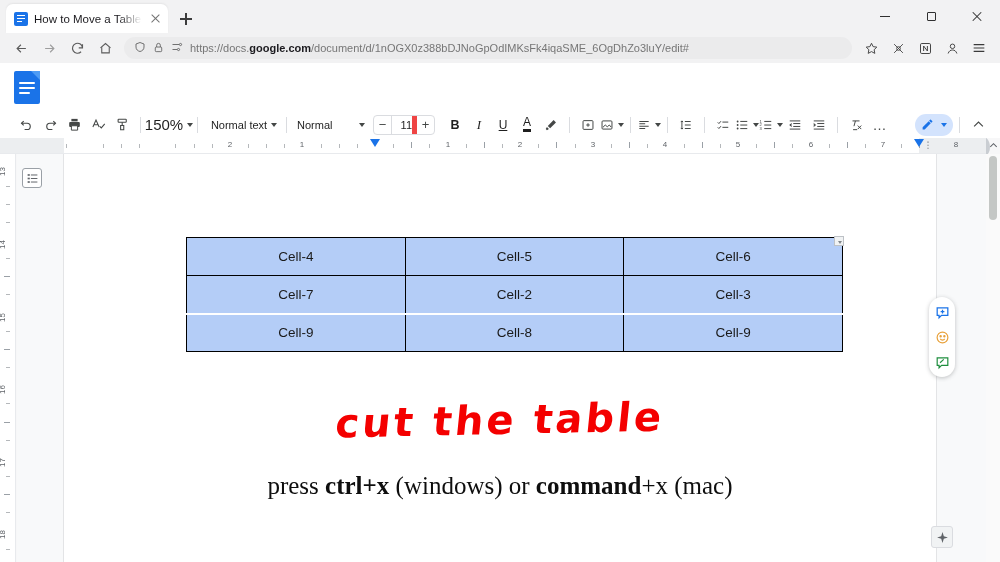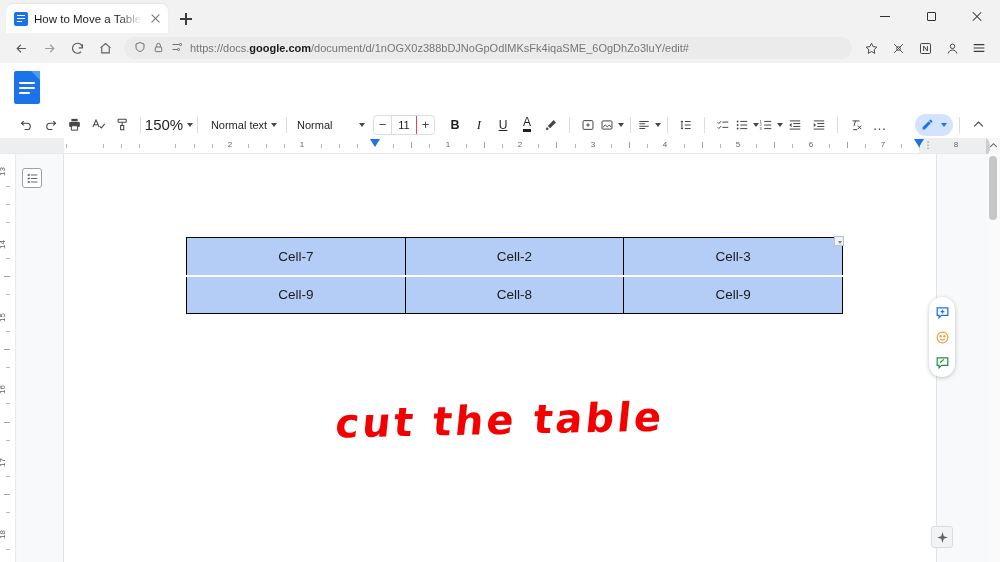--- a/index.html
+++ b/index.html
@@ -127,21 +127,21 @@
     display:flex; align-items:center; padding-left:14px; gap:0;
   }
   .tb { height:24px; min-width:24px; display:flex; align-items:center; justify-content:center; color:#444746; font-size:11px; border-radius:4px; }
   .tb-sep { width:1px; height:16px; background:#dadce0; margin:0 6px }
   .tb-zoom { width:44px; font-size:15px; color:#1f1f1f }
   .tb-style { width:76px; font-size:11px; color:#1f1f1f; padding-left:4px }
   .tb-font { width:72px; font-size:11px; color:#1f1f1f; padding-left:4px; justify-content:flex-start }
   .caret { width:0; height:0; border-left:3.2px solid transparent; border-right:3.2px solid transparent; border-top:4px solid #444746; margin-left:4px }
   .fontsize-wrap { display:flex; align-items:center; border:1px solid #dadce0; border-radius:4px; height:20px; }
   .fontsize-wrap .pm { width:17px; text-align:center; font-size:13px; color:#444746; line-height:18px }
-  .fontsize-wrap .val { width:26px; text-align:center; font-size:11px; color:#1f1f1f; border-left:1px solid #dadce0; border-right:1px solid #ef4444; line-height:18px }
+  .fontsize-wrap .val { width:26px; text-align:right; font-size:11px; color:#1f1f1f; border-left:1px solid #dadce0; border-right:5px solid #ef4444; line-height:18px }
   .tb-b { font-weight:700; font-size:12.5px; color:#1f1f1f }
   .tb-i { font-style:italic; font-family:"Liberation Serif", serif; font-size:13px; color:#1f1f1f }
   .tb-u { text-decoration:underline; font-size:12px; color:#1f1f1f }
   .tb-A { font-size:12px; color:#1f1f1f; border-bottom:3px solid #1f1f1f; line-height:11px; height:15px }
   .pen-btn { background:#d3e3fd; border-radius:12px; height:22px; display:flex; align-items:center; padding:0 6px; gap:3px; color:#1a73e8 }
 
   
   .hruler {
     position:absolute; left:0; top:138px; width:986px; height:16px; background:#fff;
     border-bottom:1px solid #e8eaed; overflow:hidden;
@@ -661,38 +661,46 @@
         <div class="vtick" style="top: 358px;"></div>
         <div class="vtick" style="top: 395px;"></div>
       </div>
   </div>
 
   <div class="page-area">
     <div class="page">
 
       <table class="doc-table">
         <tbody id="table-body">
+            <tr>
+              <td>Cell-4</td>
+              <td>Cell-5</td>
+              <td>Cell-6</td>
+            </tr>
             <tr class="gap-under">
               <td>Cell-7</td>
               <td>Cell-2</td>
               <td>Cell-3</td>
             </tr>
             <tr>
               <td>Cell-9</td>
               <td>Cell-8</td>
               <td>Cell-9</td>
             </tr>
           </tbody>
       </table>
       <div style="position:absolute;left:122px;top:83px;width:657px;height:0">
         <div class="table-handle"></div>
       </div>
 
       <div class="redline">cut the table</div>
 
+      <div class="presstext">
+        <span>press </span><b>ctrl+x</b><span> (windows) or </span><b>command</b><span>+x (mac)</span>
+      </div>
 
     </div>
   </div>
 
   <div class="outline-btn">
     <svg width="13" height="13" viewBox="0 0 24 24" fill="#5f6368">
         <rect x="3" y="4" width="4" height="3"></rect>
         <rect x="3" y="10.5" width="4" height="3"></rect>
         <rect x="3" y="17" width="4" height="3"></rect>
         <rect x="9" y="4.6" width="12" height="1.8"></rect>

